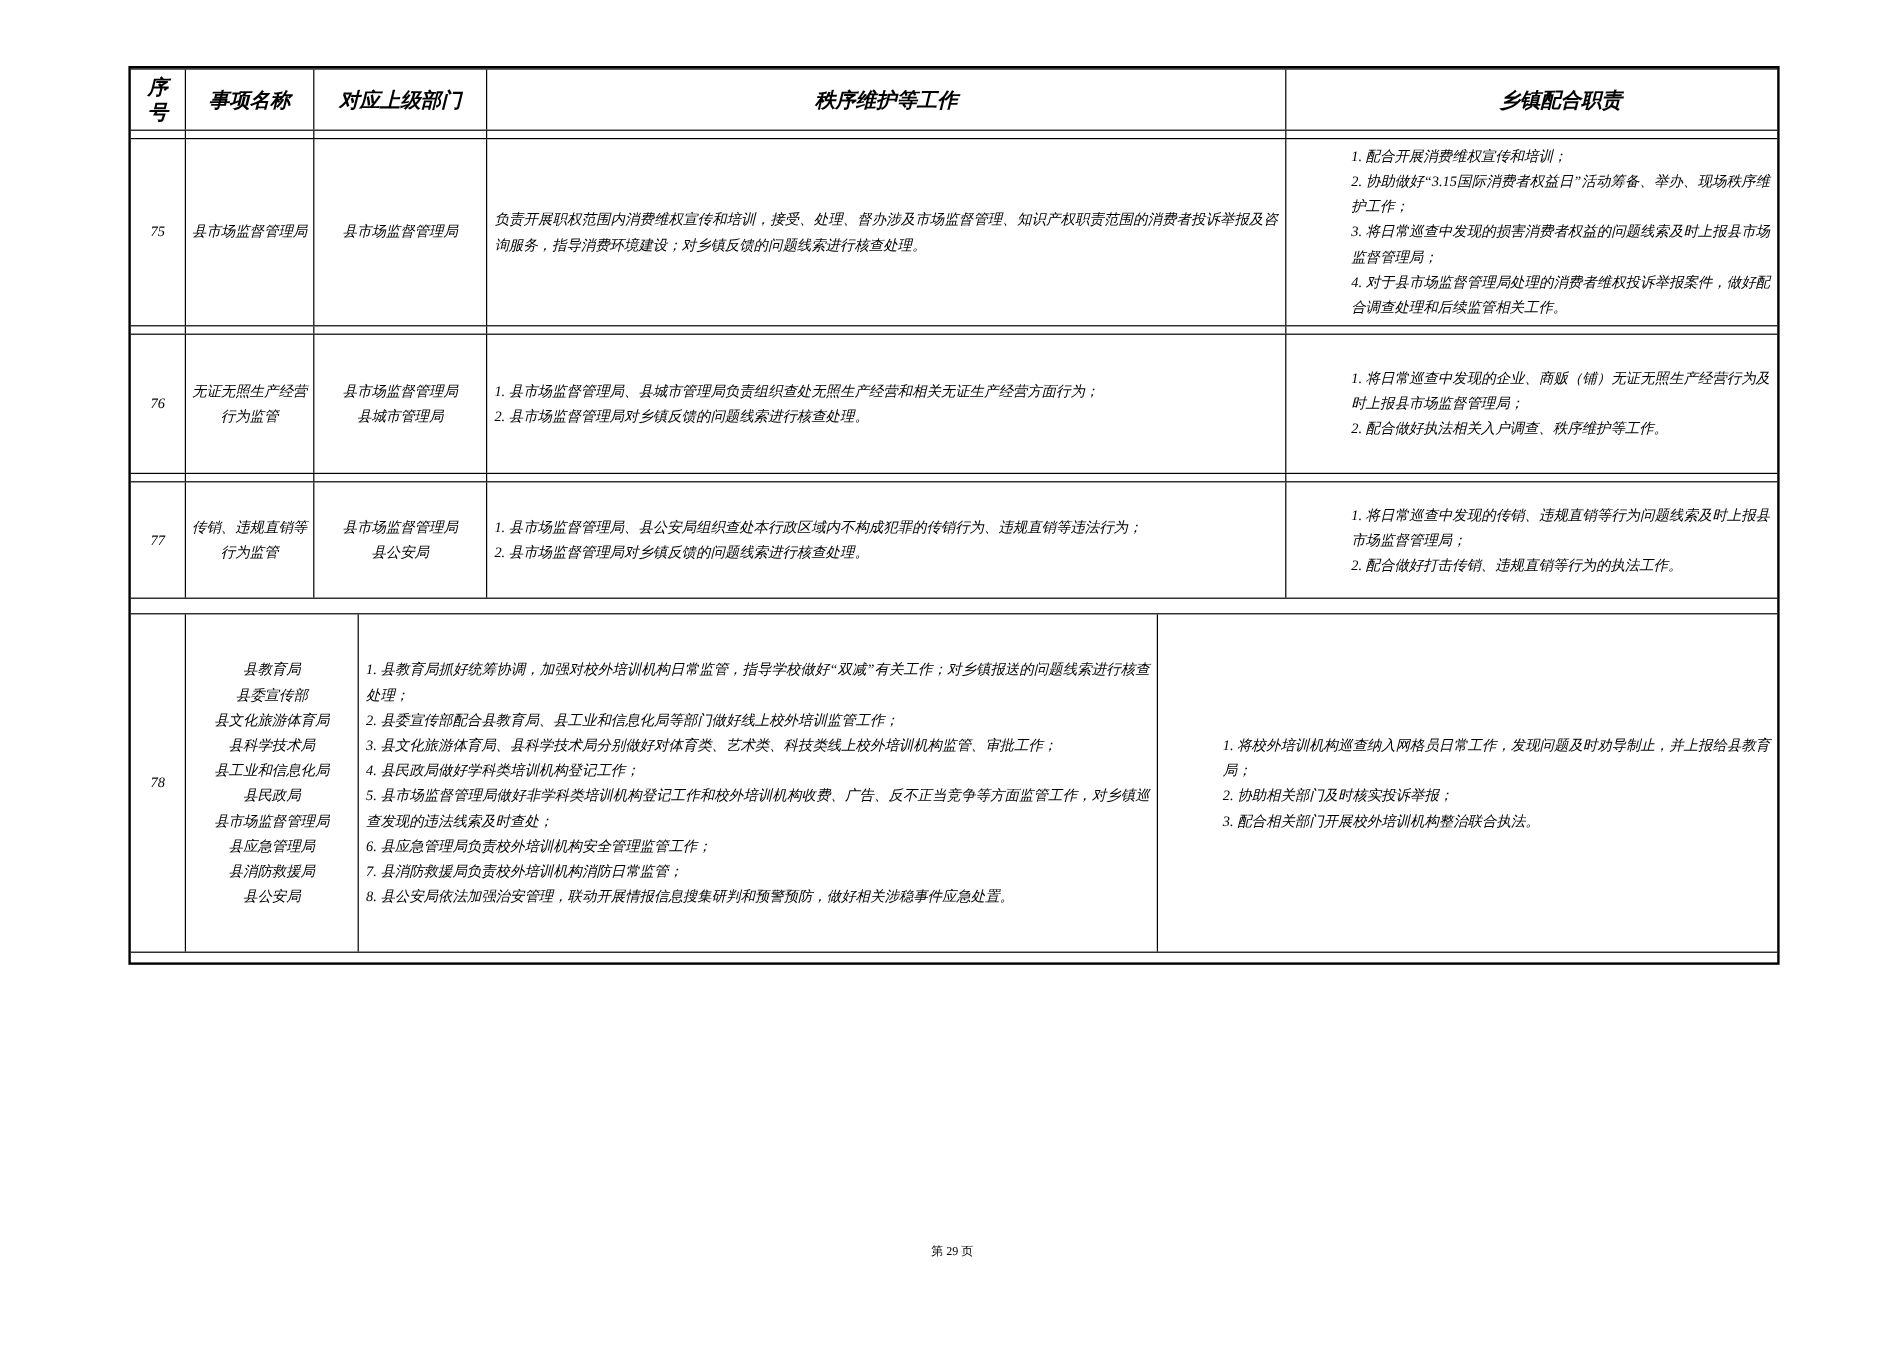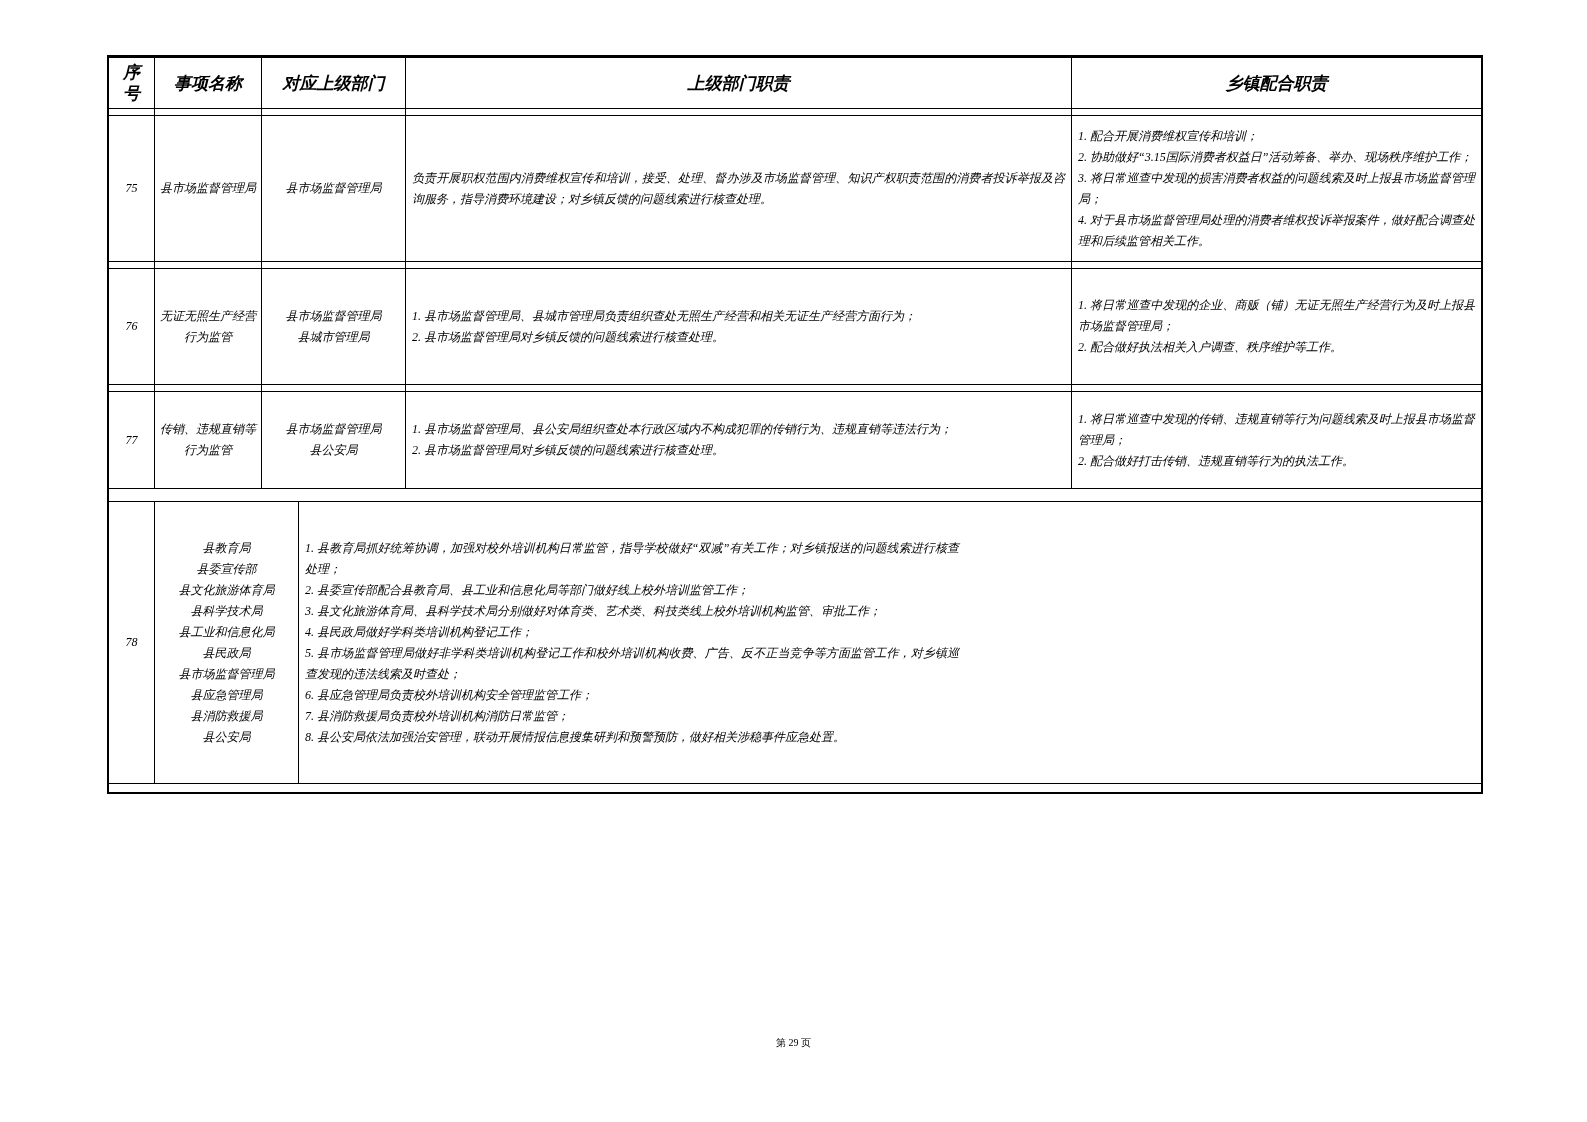--- a/index.html
+++ b/index.html
@@ -26,21 +26,21 @@
     border-right: 1px solid #000;
     display: flex; align-items: center;
     padding: 4px 6px;
     font-size: 12px; line-height: 21px;
   }
   .c:last-child { border-right: none; }
   .c1 { width: 46px;  justify-content: center; text-align: center; }
   .c2 { width: 107px; justify-content: center; text-align: center; padding-left: 4px; padding-right: 4px; }
   .c3 { width: 144px; justify-content: center; text-align: center; padding-left: 3px; padding-right: 3px; }
   .c4 { width: 666px; }
-  .c5 { flex: 1; }
+  .c5 { flex: 1; margin-left: 48px; }
   .txt { width: 100%; }
   .pre { white-space: pre-line; }
   .just { text-align: justify; }
   .ctr { text-align: center; }
 
   .header-row { min-height: 37px; }
   .header-row .c { font-weight: bold; font-size: 17px; justify-content: center; text-align: center; }
 
   .r75 { min-height: 147px; }
   .r76 { min-height: 117px; }
@@ -70,21 +70,21 @@
       <div class="c c1">
           <div class="txt">序号</div>
         </div>
       <div class="c c2">
           <div class="txt">事项名称</div>
         </div>
       <div class="c c3">
           <div class="txt">对应上级部门</div>
         </div>
       <div class="c c4">
-          <div class="txt ctr">上级部门职责</div>
+          <div class="txt ctr">秩序维护等工作</div>
         </div>
       <div class="c c5">
           <div class="txt ctr">乡镇配合职责</div>
         </div>
     </div>
 
     <div class="gap">
       <div class="c c1"></div>
         <div class="c c2"></div>
         <div class="c c3"></div>
@@ -195,19 +195,24 @@
       <div class="c c4">
           <div class="txt pre just">1. 县教育局抓好统筹协调，加强对校外培训机构日常监管，指导学校做好“双减”有关工作；对乡镇报送的问题线索进行核查处理；
 2. 县委宣传部配合县教育局、县工业和信息化局等部门做好线上校外培训监管工作；
 3. 县文化旅游体育局、县科学技术局分别做好对体育类、艺术类、科技类线上校外培训机构监管、审批工作；
 4. 县民政局做好学科类培训机构登记工作；
 5. 县市场监督管理局做好非学科类培训机构登记工作和校外培训机构收费、广告、反不正当竞争等方面监管工作，对乡镇巡查发现的违法线索及时查处；
 6. 县应急管理局负责校外培训机构安全管理监管工作；
 7. 县消防救援局负责校外培训机构消防日常监管；
 8. 县公安局依法加强治安管理，联动开展情报信息搜集研判和预警预防，做好相关涉稳事件应急处置。</div>
         </div>
+      <div class="c c5">
+          <div class="txt pre just">1. 将校外培训机构巡查纳入网格员日常工作，发现问题及时劝导制止，并上报给县教育局；
+2. 协助相关部门及时核实投诉举报；
+3. 配合相关部门开展校外培训机构整治联合执法。</div>
+        </div>
     </div>
 
   </div>
 
   <div class="footer">第 29 页</div>
 
 </div>
 
 </body></html>

